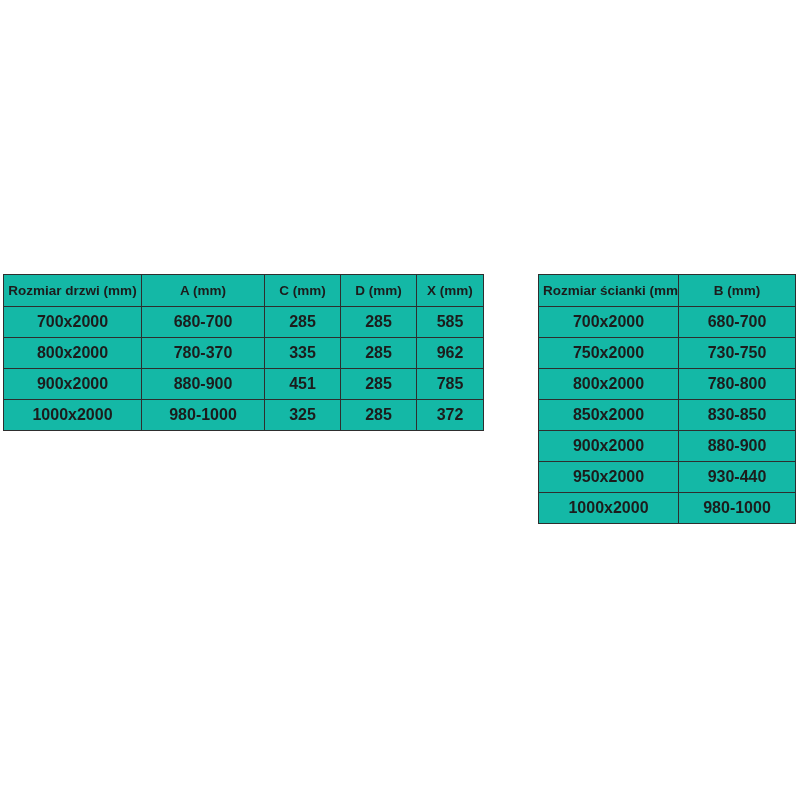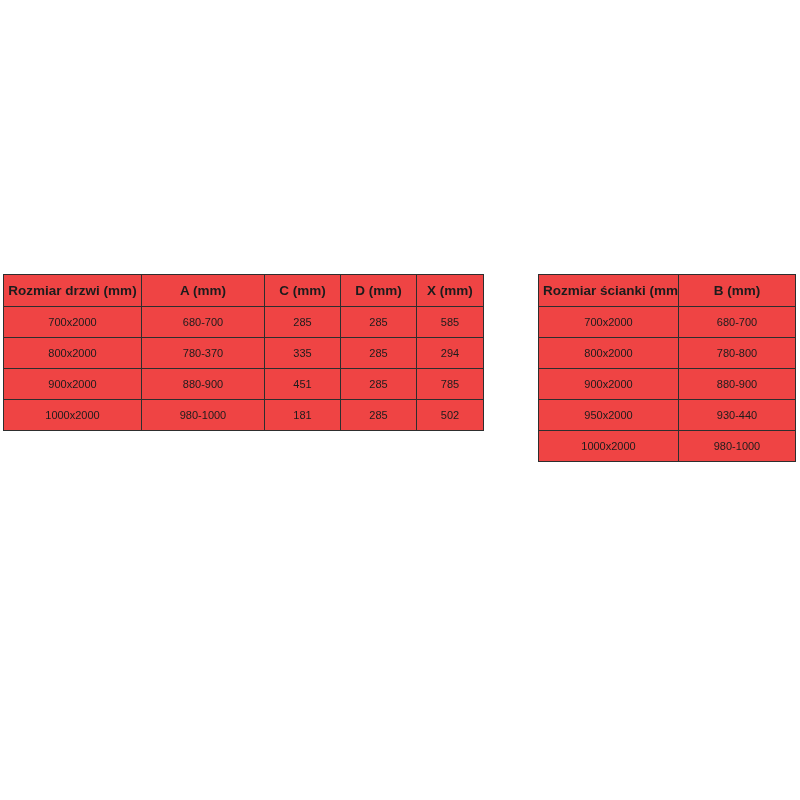--- a/index.html
+++ b/index.html
@@ -13,38 +13,38 @@
     height: 800px;
     background: #ffffff;
     overflow: hidden;
     font-family: "Liberation Sans", sans-serif;
   }
   table.spec {
     position: absolute;
     border-collapse: collapse;
     table-layout: fixed;
     color: #1c1c1c;
-    background: #ef4444;
+    background: #14b8a6;
   }
   table.spec th, table.spec td {
     border: 1px solid #2e2e2e;
     text-align: center;
     vertical-align: middle;
     padding: 0 4px;
     overflow: hidden;
     white-space: nowrap;
   }
   table.spec th {
     font-size: 13.5px;
     font-weight: bold;
     height: 31px;
   }
   table.spec td {
-    font-size: 11px;
-    font-weight: normal;
+    font-size: 16px;
+    font-weight: bold;
     height: 30px;
   }
   #door-table {
     left: 3px;
     top: 274px;
     width: 480px;
   }
   #wall-table {
     left: 538px;
     top: 274px;
@@ -79,35 +79,35 @@
           <td>680-700</td>
           <td>285</td>
           <td>285</td>
           <td>585</td>
         </tr>
         <tr>
           <td>800x2000</td>
           <td>780-370</td>
           <td>335</td>
           <td>285</td>
-          <td>294</td>
+          <td>962</td>
         </tr>
         <tr>
           <td>900x2000</td>
           <td>880-900</td>
           <td>451</td>
           <td>285</td>
           <td>785</td>
         </tr>
         <tr>
           <td>1000x2000</td>
           <td>980-1000</td>
-          <td>181</td>
+          <td>325</td>
           <td>285</td>
-          <td>502</td>
+          <td>372</td>
         </tr>
       </tbody>
   </table>
 
   <table class="spec" id="wall-table">
     <colgroup>
         <col style="width: 140px;">
         <col style="width: 117px;">
       </colgroup>
     <thead>
@@ -115,22 +115,30 @@
           <th>Rozmiar ścianki (mm)</th>
           <th>B (mm)</th>
         </tr>
       </thead>
     <tbody>
         <tr>
           <td>700x2000</td>
           <td>680-700</td>
         </tr>
         <tr>
+          <td>750x2000</td>
+          <td>730-750</td>
+        </tr>
+        <tr>
           <td>800x2000</td>
           <td>780-800</td>
+        </tr>
+        <tr>
+          <td>850x2000</td>
+          <td>830-850</td>
         </tr>
         <tr>
           <td>900x2000</td>
           <td>880-900</td>
         </tr>
         <tr>
           <td>950x2000</td>
           <td>930-440</td>
         </tr>
         <tr>

